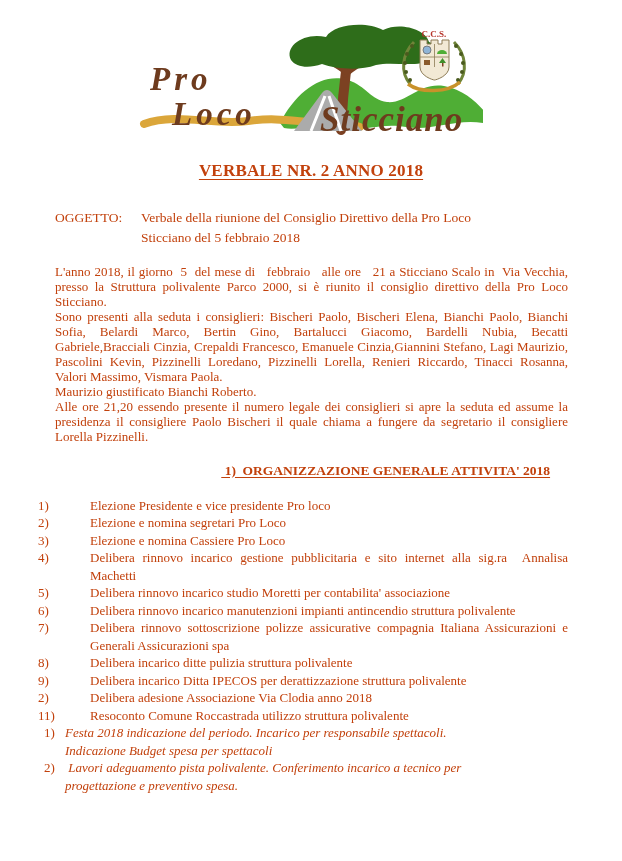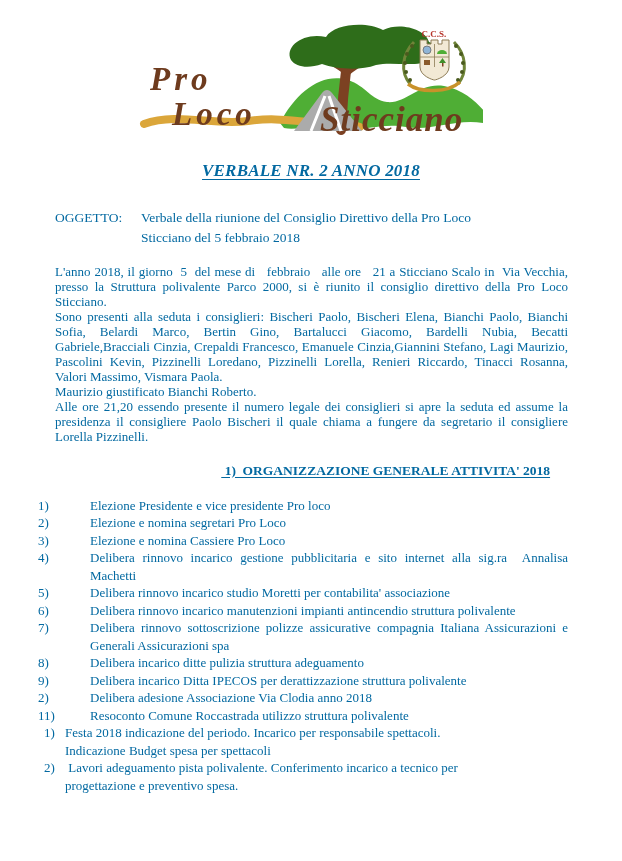--- a/index.html
+++ b/index.html
@@ -1,41 +1,41 @@
 <!DOCTYPE html>
 <html><head>
 <meta charset="utf-8">
 <style>
   html,body { margin:0; padding:0; background:#ffffff; }
   .page {
     position:relative; width:622px; height:861px; background:#ffffff;
-    font-family:"Liberation Serif", serif; color:#0369a1; overflow:hidden;
+    font-family:"Liberation Serif", serif; color:#c2410c; overflow:hidden;
   }
   .logo { position:absolute; left:138px; top:20px; width:345px; height:118px; }
   .logo svg { width:100%; height:100%; display:block; }
   .logo-word { font-family:"Liberation Serif", serif; font-style:italic; font-weight:bold; fill:#6e3b1e; }
   .doc-title {
     position:absolute; top:161px; left:0; width:100%; text-align:center;
-    font-size:17px; font-weight:bold; letter-spacing:0.2px;font-style:italic;
+    font-size:17px; font-weight:bold; letter-spacing:0.2px;
   }
   .doc-title span { text-decoration:underline; text-underline-offset:3px; }
   .content { position:absolute; left:55px; top:208px; width:513px; font-size:13px; }
   .oggetto { display:flex; line-height:20px; margin-bottom:16px; font-size:13.5px; }
   .oggetto .og-label { font-weight:normal; flex:none; width:86px; }
   .para { text-align:justify; white-space:pre-wrap; line-height:15px; }
   .sec-heading { line-height:17.5px; font-weight:bold; font-size:13.5px; white-space:pre; }
   .sec-heading span { text-decoration:underline; text-underline-offset:2px;text-align:center; }
   .h1pos { margin-left:146px; }
   .h2pos { margin-left:98px; }
   .olist .li-row { display:flex; line-height:17.5px; }
   .olist .num { flex:none; width:52px; margin-left:-17px; }
   .olist .li-text { flex:1; text-align:justify; white-space:pre-wrap; }
   .olist2 .li-row { display:flex; line-height:17.5px; }
   .olist2 .num { flex:none; width:21px; margin-left:-11px; }
-  .olist2 .li-text { flex:1; text-align:left; white-space:pre-wrap; }
+  .olist2 .li-text { flex:1; text-align:left; white-space:pre-wrap;font-style:italic; }
 </style>
 </head>
 <body>
 
 <div class="page">
 
   <div class="logo">
     <svg viewBox="0 0 345 118">
 
       <path fill="#4fae35" d="M142,103 C158,72 184,52 210,60 C228,66 233,80 249,82 C269,84 281,62 306,66 C329,70 344,88 351,97 L351,104 C318,97 295,112 268,107 C242,102 224,113 199,108 C176,104 158,111 146,108 Z"></path>
@@ -137,21 +137,21 @@
       <div class="li-row">
         <span class="num">6)</span>
         <div class="li-text">Delibera rinnovo incarico manutenzioni impianti antincendio struttura polivalente</div>
       </div>
       <div class="li-row">
         <span class="num">7)</span>
         <div class="li-text">Delibera rinnovo sottoscrizione polizze assicurative compagnia Italiana Assicurazioni e Generali Assicurazioni spa</div>
       </div>
       <div class="li-row">
         <span class="num">8)</span>
-        <div class="li-text">Delibera incarico ditte pulizia struttura adeguamento</div>
+        <div class="li-text">Delibera incarico ditte pulizia struttura polivalente</div>
       </div>
       <div class="li-row">
         <span class="num">9)</span>
         <div class="li-text">Delibera incarico Ditta IPECOS per derattizzazione struttura polivalente</div>
       </div>
       <div class="li-row">
         <span class="num">2)</span>
         <div class="li-text">Delibera adesione Associazione Via Clodia anno 2018</div>
       </div>
       <div class="li-row">

